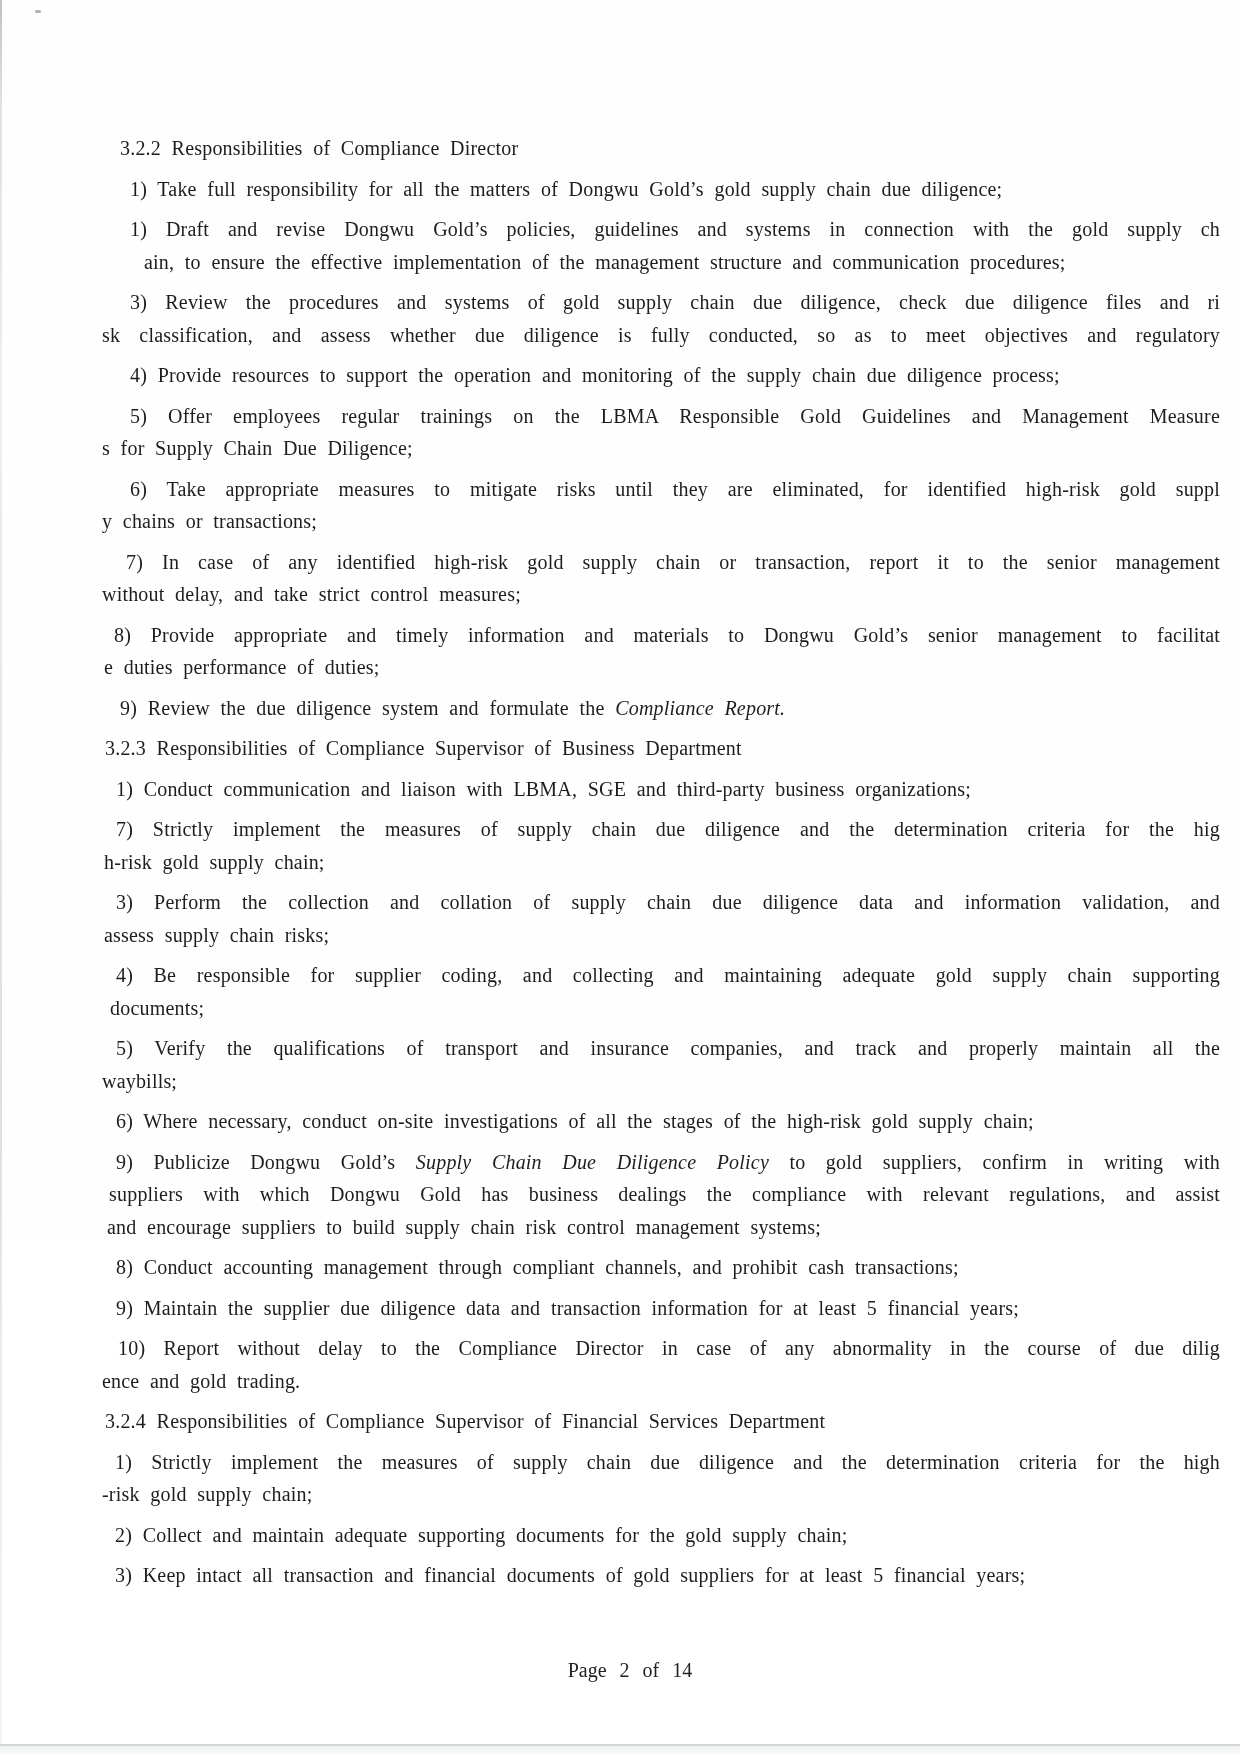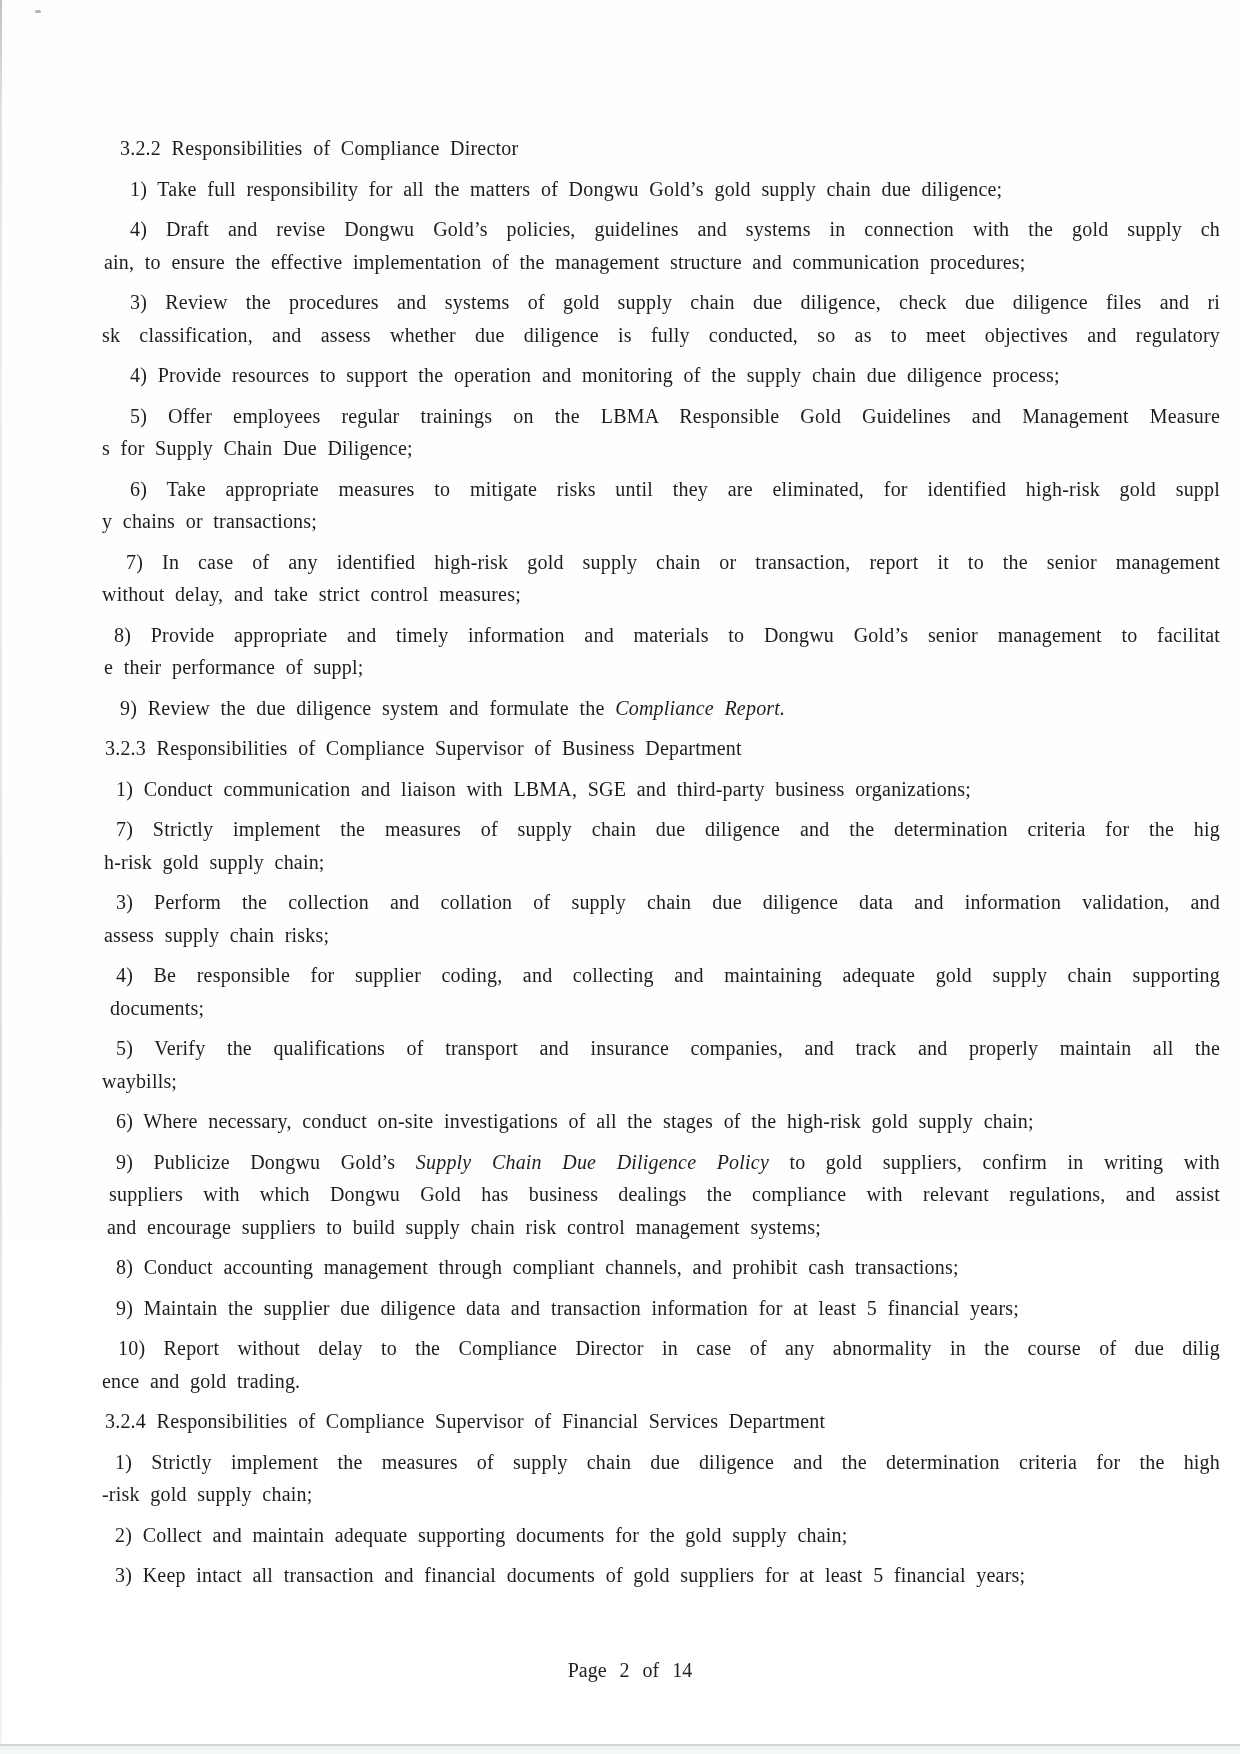--- a/index.html
+++ b/index.html
@@ -70,22 +70,22 @@
   <div class="scan-speck"></div>
 
   <div id="doc-blocks">
       <div class="block">
         <div class="ln" style="padding-left: 18px;"><span>3.2.2 Responsibilities of Compliance Director</span></div>
       </div>
       <div class="block">
         <div class="ln" style="padding-left: 28px;"><span>1) Take full responsibility for all the matters of Dongwu Gold’s gold supply chain due diligence;</span></div>
       </div>
       <div class="block">
-        <div class="ln fill" style="padding-left: 28px;"><span>4) Draft and revise Dongwu Gold’s policies, guidelines and systems in connection with the gold supply ch</span></div>
-        <div class="ln" style="padding-left: 2px;"><span>ain, to ensure the effective implementation of the management structure and communication procedures;</span></div>
+        <div class="ln fill" style="padding-left: 28px;"><span>1) Draft and revise Dongwu Gold’s policies, guidelines and systems in connection with the gold supply ch</span></div>
+        <div class="ln" style="padding-left: 2px; margin-left: 40px;"><span>ain, to ensure the effective implementation of the management structure and communication procedures;</span></div>
       </div>
       <div class="block">
         <div class="ln fill" style="padding-left: 28px;"><span>3) Review the procedures and systems of gold supply chain due diligence, check due diligence files and ri</span></div>
         <div class="ln fill" style="padding-left: 0px;"><span>sk classification, and assess whether due diligence is fully conducted, so as to meet objectives and regulatory</span></div>
       </div>
       <div class="block">
         <div class="ln" style="padding-left: 28px;"><span>4) Provide resources to support the operation and monitoring of the supply chain due diligence process;</span></div>
       </div>
       <div class="block">
         <div class="ln fill" style="padding-left: 28px;"><span>5) Offer employees regular trainings on the LBMA Responsible Gold Guidelines and Management Measure</span></div>
@@ -94,21 +94,21 @@
       <div class="block">
         <div class="ln fill" style="padding-left: 28px;"><span>6) Take appropriate measures to mitigate risks until they are eliminated, for identified high-risk gold suppl</span></div>
         <div class="ln" style="padding-left: 0px;"><span>y chains or transactions;</span></div>
       </div>
       <div class="block">
         <div class="ln fill" style="padding-left: 24px;"><span>7) In case of any identified high-risk gold supply chain or transaction, report it to the senior management</span></div>
         <div class="ln" style="padding-left: 0px;"><span>without delay, and take strict control measures;</span></div>
       </div>
       <div class="block">
         <div class="ln fill" style="padding-left: 12px;"><span>8) Provide appropriate and timely information and materials to Dongwu Gold’s senior management to facilitat</span></div>
-        <div class="ln" style="padding-left: 2px;"><span>e their performance of suppl;</span></div>
+        <div class="ln" style="padding-left: 2px;"><span>e duties performance of duties;</span></div>
       </div>
       <div class="block">
         <div class="ln" style="padding-left: 18px;"><span>9) Review the due diligence system and formulate the </span><span class="it">Compliance Report.</span></div>
       </div>
       <div class="block">
         <div class="ln" style="padding-left: 3px;"><span>3.2.3 Responsibilities of Compliance Supervisor of Business Department</span></div>
       </div>
       <div class="block">
         <div class="ln" style="padding-left: 14px;"><span>1) Conduct communication and liaison with LBMA, SGE and third-party business organizations;</span></div>
       </div>

